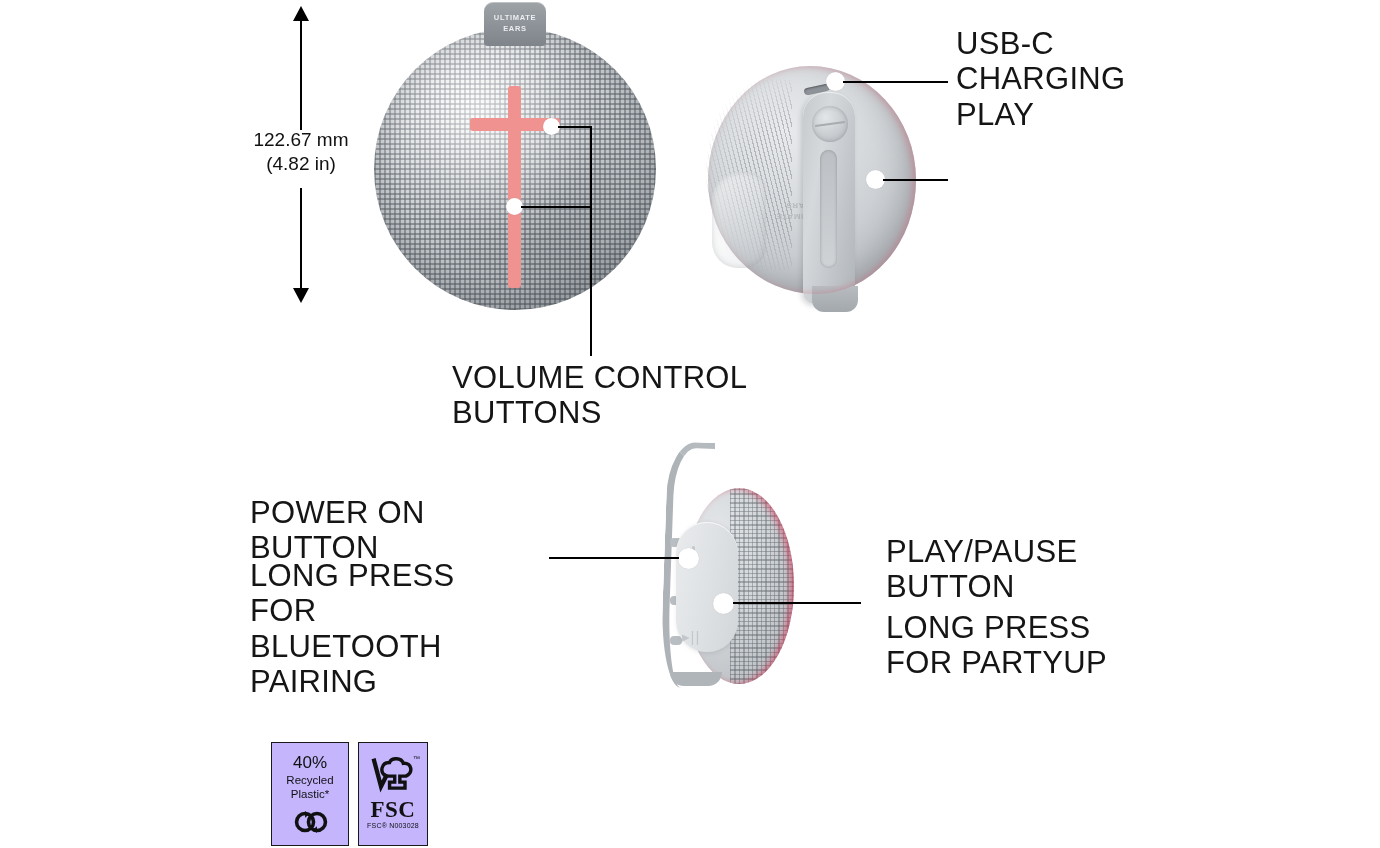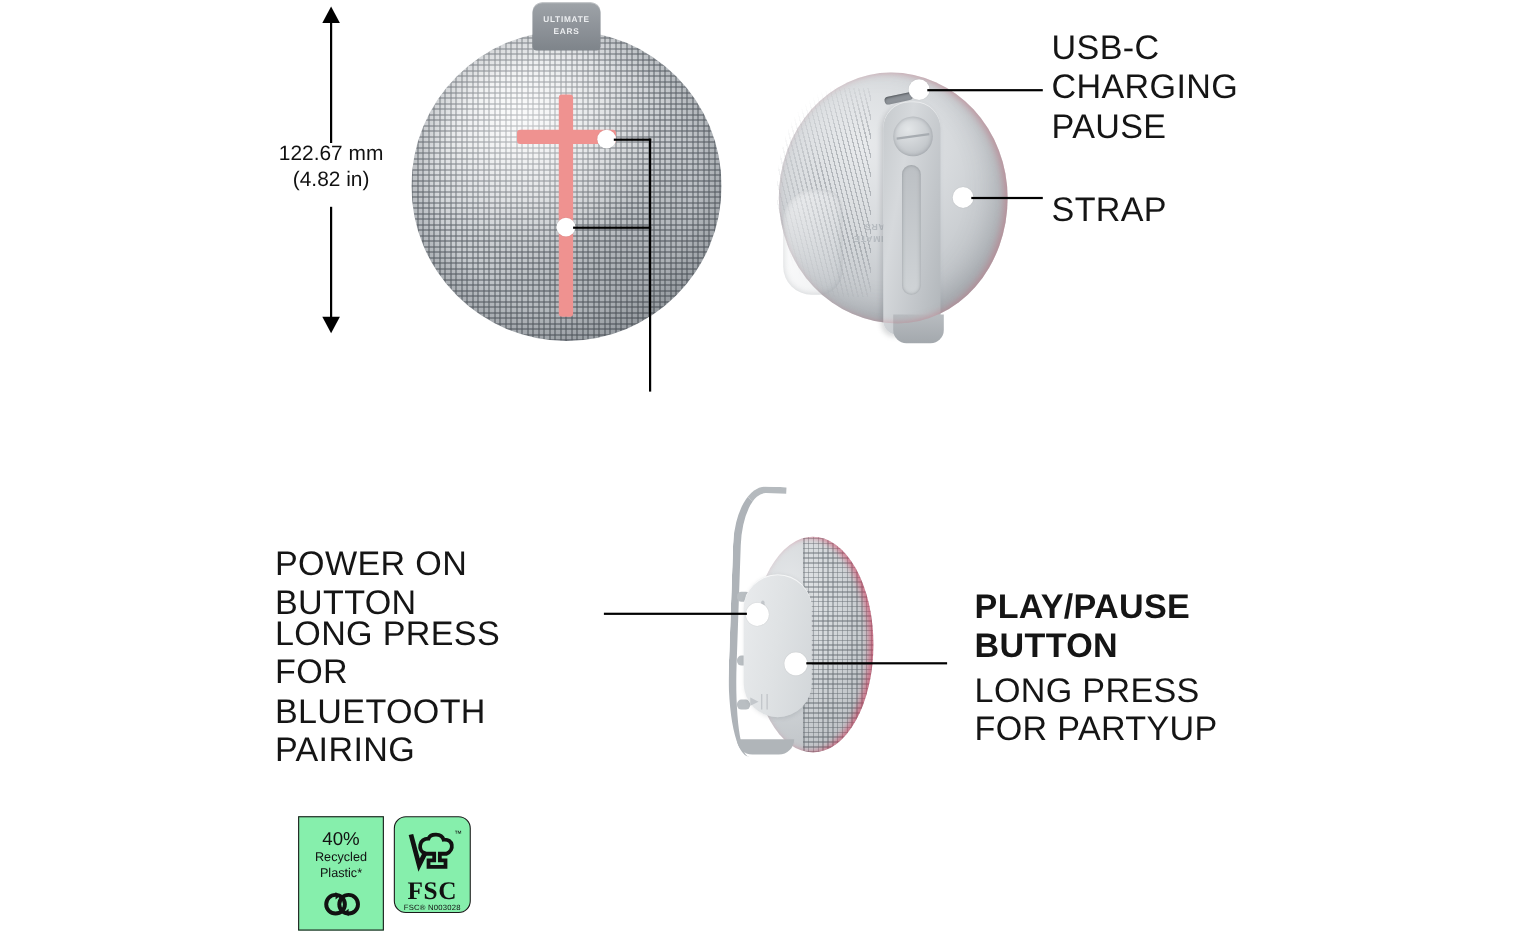--- a/index.html
+++ b/index.html
@@ -269,25 +269,25 @@
     position: absolute; left: 24px;
     width: 12px; height: 9px;
     border-radius: 4px;
     background: #b9bec2;
   }
 
   
   .badge {
     position: absolute;
     border: 1.6px solid #1a1a1a;
-    background: #86efac;
+    background: #c4b5fd;
     box-sizing: border-box;
   }
   .badge-recycled { left: 271px; top: 742px; width: 78px; height: 104px; }
-  .badge-fsc      { left: 358px; top: 742px; width: 70px; height: 88px; border-radius: 11px; }
+  .badge-fsc      { left: 358px; top: 742px; width: 70px; height: 104px; }
   .badge-pct {
     position: absolute; left: 0; right: 0; top: 10px;
     text-align: center;
     font-size: 17px;
     color: #111;
     font-family: "Liberation Sans", sans-serif;
   }
   .badge-sub {
     position: absolute; left: 0; right: 0; top: 30px;
     text-align: center;
@@ -348,44 +348,45 @@
 
     <div class="vol-bar" style="left:134px; top:160px; width:13px; height:100px;"></div>
   </div>
 
   <div class="dot" style="left:543px; top:118px; width:17px; height:17px;"></div>
   <div class="dot" style="left:506px; top:198px; width:17px; height:17px;"></div>
   <div class="leader-h" style="left:558px; top:126px; width:34px;"></div>
   <div class="leader-h" style="left:521px; top:206px; width:71px;"></div>
   <div class="leader-v" style="left:590px; top:126px; height:230px;"></div>
 
+  <div class="callout big left-align" style="left:452px; top:360px; width:330px;">VOLUME CONTROL
+BUTTONS</div>
 
   <div id="rear-view">
     <div class="rear-shell"></div>
     <div class="rear-mesh-edge"></div>
     <div class="rear-pad"></div>
     <div class="rear-logo">ULTIMATE
 EARS</div>
     <div class="strap-clip"></div>
     <div class="strap-screw"></div>
     <div class="strap-slot"></div>
     <div class="strap-tail"></div>
     <div class="usb-port"></div>
     <div class="rear-rim"></div>
   </div>
 
   <div class="dot" style="left:826px; top:72px; width:19px; height:19px;"></div>
   <div class="leader-h" style="left:843px; top:81px; width:105px;"></div>
   <div class="callout big left-align" style="left:956px; top:26px; width:230px;">USB-C
 CHARGING
-PAUSE</div>
+PLAY</div>
 
   <div class="dot" style="left:866px; top:170px; width:19px; height:19px;"></div>
   <div class="leader-h" style="left:883px; top:179px; width:65px;"></div>
-  <div class="callout big left-align" style="left:956px; top:173px; width:200px;">STRAP</div>
 
   <div id="profile-view">
     <div class="prof-strap"></div>
     <div class="prof-bump" style="top:98px;"></div>
     <div class="prof-bump" style="top:156px;"></div>
     <div class="prof-bump" style="top:196px;"></div>
     <div class="prof-body">
       <div class="prof-mesh"></div>
     </div>
     <div class="prof-pink-rim"></div>
@@ -399,21 +400,21 @@
   <div class="leader-h" style="left:549px; top:557px; width:130px;"></div>
   <div class="callout big right-align" style="left:250px; top:495px; width:275px;">POWER ON
 BUTTON</div>
   <div class="callout big right-align" style="left:250px; top:558px; width:275px;">LONG PRESS
 FOR
 BLUETOOTH
 PAIRING</div>
 
   <div class="dot" style="left:713px; top:593px; width:21px; height:21px;"></div>
   <div class="leader-h" style="left:733px; top:602px; width:128px;"></div>
-  <div class="callout big left-align" style="left:886px; top:534px; width:300px;font-weight:bold;">PLAY/PAUSE
+  <div class="callout big left-align" style="left:886px; top:534px; width:300px;">PLAY/PAUSE
 BUTTON</div>
   <div class="callout big left-align" style="left:886px; top:610px; width:300px;">LONG PRESS
 FOR PARTYUP</div>
 
   <div class="badge badge-recycled">
     <div class="badge-pct">40%</div>
     <div class="badge-sub">Recycled
 Plastic*</div>
     <svg style="position:absolute; left:20px; top:62px;" width="38" height="34" viewBox="0 0 44 40">
       <g fill="none" stroke="#111" stroke-width="4.2">

